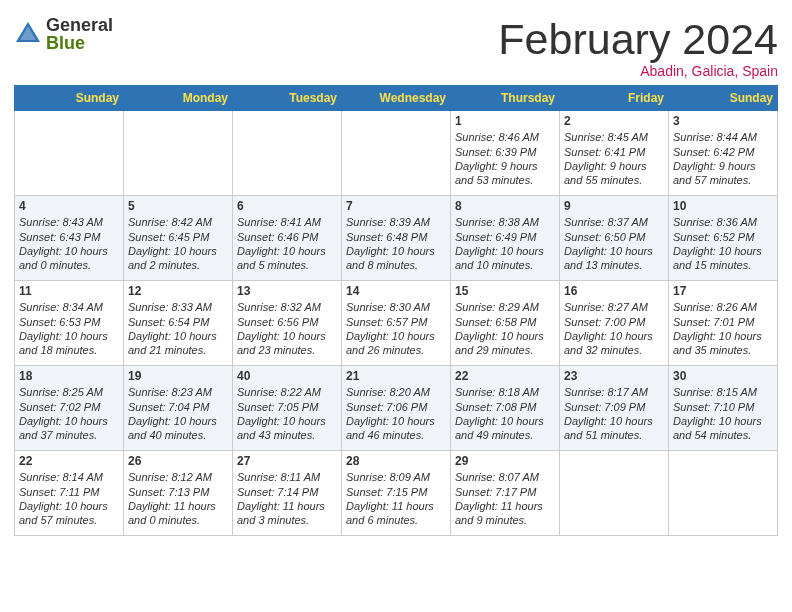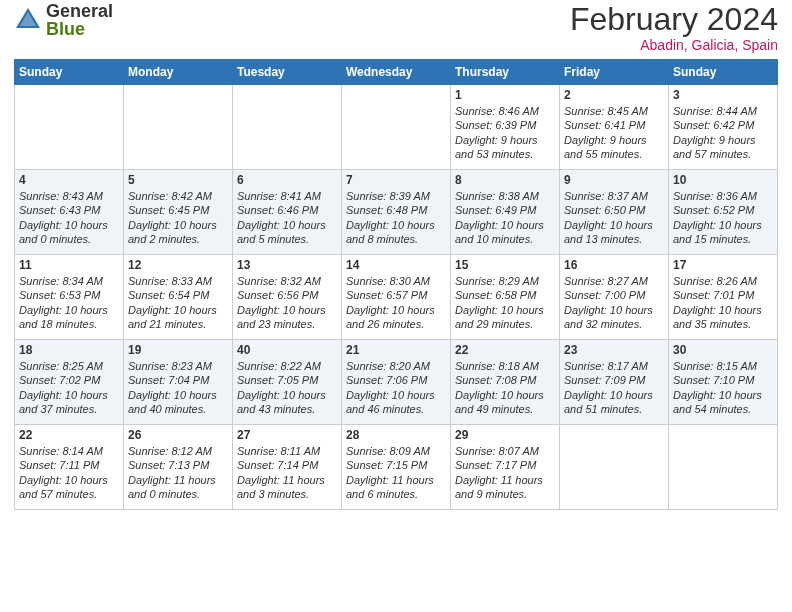--- a/index.html
+++ b/index.html
@@ -6,21 +6,21 @@
     body {
       font-family: Arial, sans-serif;
       background: #fff;
       width: 792px;
       height: 612px;
       overflow: hidden;
     }
     .page {
       width: 792px;
       height: 468px;
-      padding: 2px 14px 10px 14px;
+      padding: 16px 14px 10px 14px;
       display: flex;
       flex-direction: column;
     }
     .header {
       display: flex;
       justify-content: space-between;
       align-items: flex-start;
       margin-bottom: 6px;
     }
     .logo {
@@ -44,42 +44,42 @@
       color: #4d7c0f;
     }
     .logo-icon {
       width: 28px;
       height: 28px;
     }
     .title-block {
       text-align: right;
     }
     .month-year {
-      font-size: 32px;
+      font-size: 43px;
       font-weight: normal;
       color: #333;
       line-height: 1.1;
     }
     .location {
       font-size: 14px;
       color: #be185d;
     }
     .calendar {
       flex: 1;
       border-collapse: collapse;
       width: 100%;
       table-layout: fixed;
     }
     .calendar thead th {
       background: #2e74b5;
-      color: #ffffff;
+      color: #fde047;
       font-size: 12px;
       font-weight: bold;
       padding: 5px 4px;
-      text-align: left;
+      text-align: right;
       border: 1px solid #2e74b5;
     }
     .calendar tbody td {
       border: 1px solid #ccc;
       vertical-align: top;
       padding: 3px 4px;
       font-size: 10px;
       color: #333;
       height: 85px;
     }

